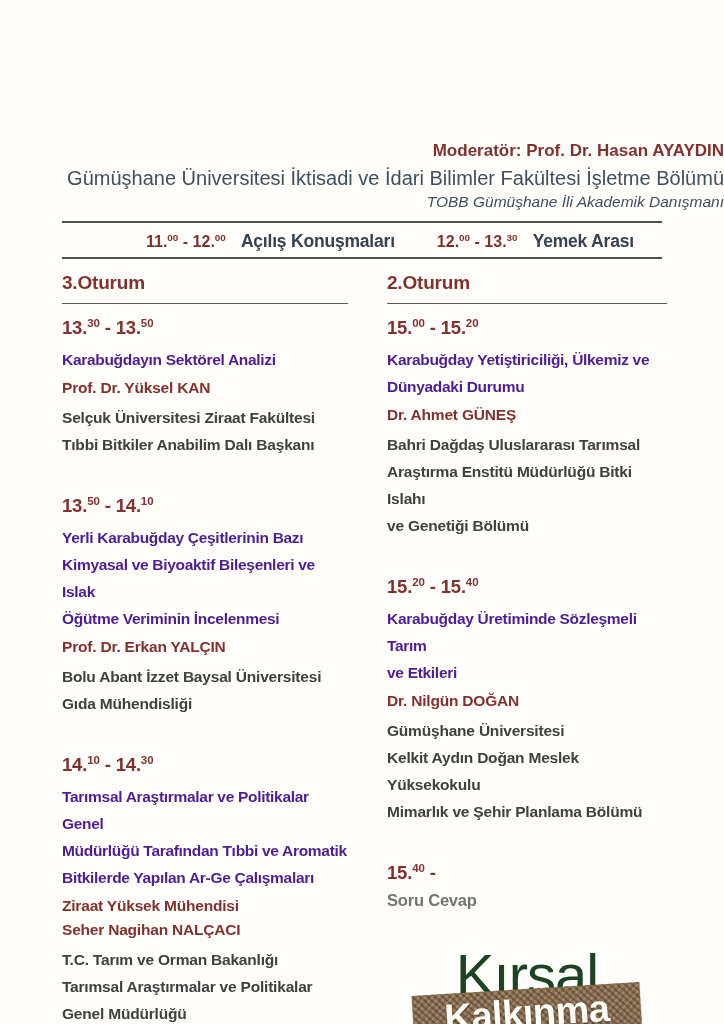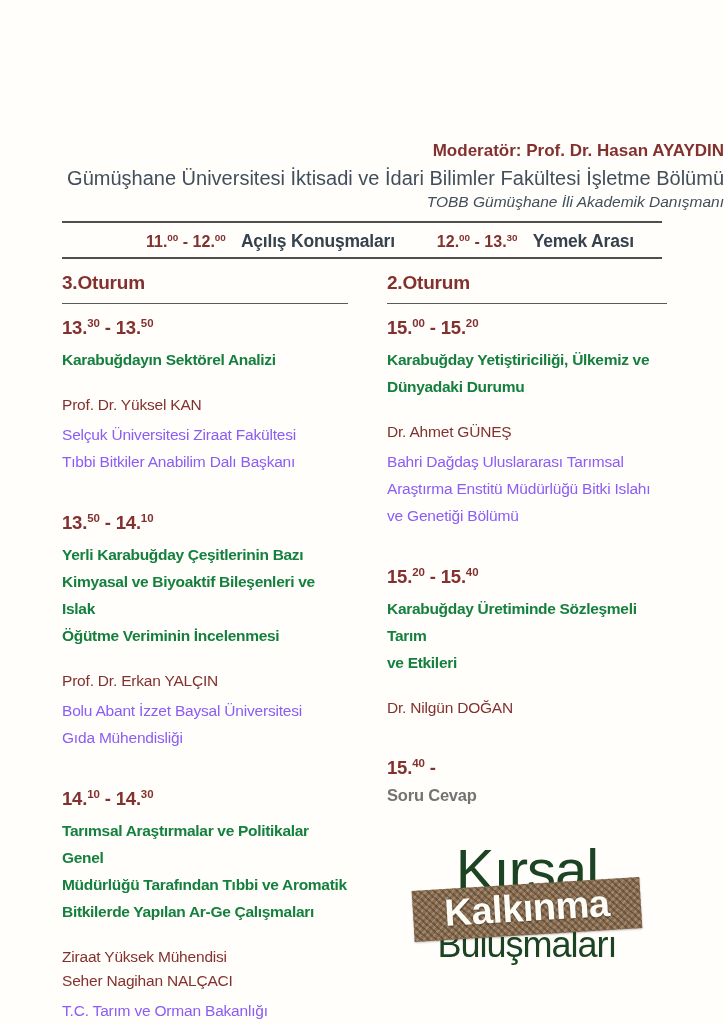--- a/index.html
+++ b/index.html
@@ -38,23 +38,23 @@
   .slot2{margin-left:42px;}
   sup{font-size:.62em; vertical-align:super; letter-spacing:0;}
   
   .col{position:absolute; top:272px;}
   .col-left{left:62px; width:286px;}
   .col-right{left:387px; width:280px;}
   .oturum{color:#83312e; font-weight:bold; font-size:19px; letter-spacing:-.2px;}
   .col-rule{border:none; border-top:1.5px solid #5a5a5a; margin:9px 0 13px 0;}
   .item{margin-bottom:37px;}
   .time{color:#83312e; font-weight:bold; font-size:18.5px; margin-bottom:7px; letter-spacing:-.2px;}
-  .topic{color:#15803d; font-weight:bold; font-size:15.5px; line-height:27px; white-space:pre-line; letter-spacing:-.3px;}
-  .speaker{color:#83312e; font-weight:normal; font-size:15.5px; line-height:24px; margin-top:20px; white-space:pre-line; letter-spacing:-.2px;}
-  .affil{color:#8b5cf6; font-weight:400; font-size:15.5px; line-height:27px; margin-top:4px; white-space:pre-line; letter-spacing:-.2px;}
+  .topic{color:#4c1d95; font-weight:bold; font-size:15.5px; line-height:27px; white-space:pre-line; letter-spacing:-.3px;}
+  .speaker{color:#83312e; font-weight:bold; font-size:15.5px; line-height:24px; margin-top:3px; white-space:pre-line; letter-spacing:-.2px;}
+  .affil{color:#404040; font-weight:700; font-size:15.5px; line-height:27px; margin-top:4px; white-space:pre-line; letter-spacing:-.2px;}
   .break-label{color:#737373; font-weight:bold; font-size:16.5px; margin-top:2px; letter-spacing:-.2px;}
   
   .kirsal-logo{margin-top:34px; text-align:center; position:relative; width:240px; margin-left:auto; margin-right:auto;}
   .kirsal{color:#1c4423; font-size:58px; font-weight:500; letter-spacing:-1px; line-height:56px; position:relative; z-index:1;}
   .kalkinma-band{
     position:relative; z-index:3; display:block; width:228px; margin:-14px auto 0 auto;
     transform:rotate(-3.5deg); padding:3px 0 5px 0;
     background-color:#8a6e52;
     background-image:
       repeating-linear-gradient(45deg, rgba(58,41,24,.38) 0 2px, rgba(0,0,0,0) 2px 5px),
@@ -135,20 +135,23 @@
       <div class="affil">Bahri Dağdaş Uluslararası Tarımsal
 Araştırma Enstitü Müdürlüğü Bitki Islahı
 ve Genetiği Bölümü</div>
     </div>
 
     <div class="item">
       <div class="time"><span>15.</span><sup>20</sup><span> - 15.</span><sup>40</sup></div>
       <div class="topic">Karabuğday Üretiminde Sözleşmeli Tarım
 ve Etkileri</div>
       <div class="speaker">Dr. Nilgün DOĞAN</div>
+      <div class="affil">Gümüşhane Üniversitesi
+Kelkit Aydın Doğan Meslek Yüksekokulu
+Mimarlık ve Şehir Planlama Bölümü</div>
     </div>
 
     <div class="item">
       <div class="time"><span>15.</span><sup>40</sup><span> -</span><sup></sup></div>
       <div class="break-label">Soru Cevap</div>
     </div>
 
     <div class="kirsal-logo">
       <div class="kirsal">Kırsal</div>
       <div class="kalkinma-band">

